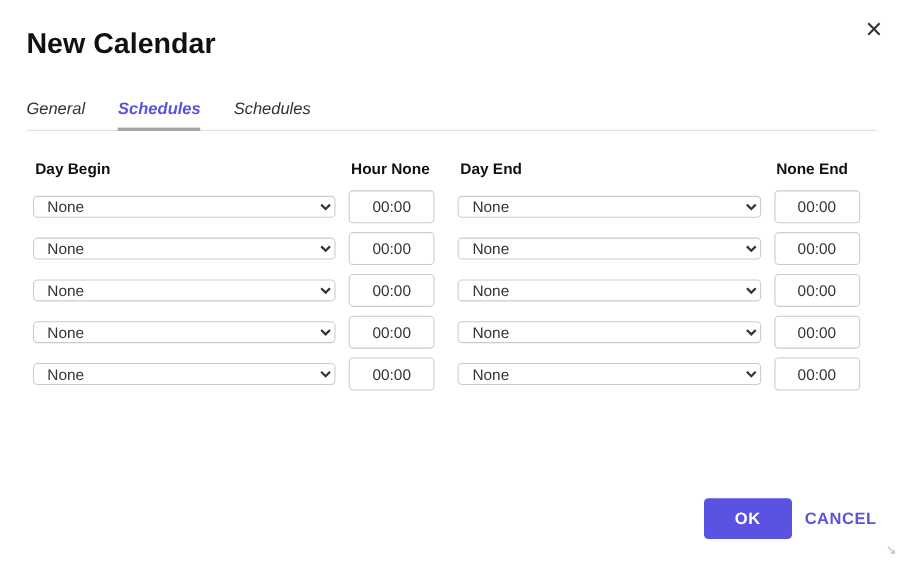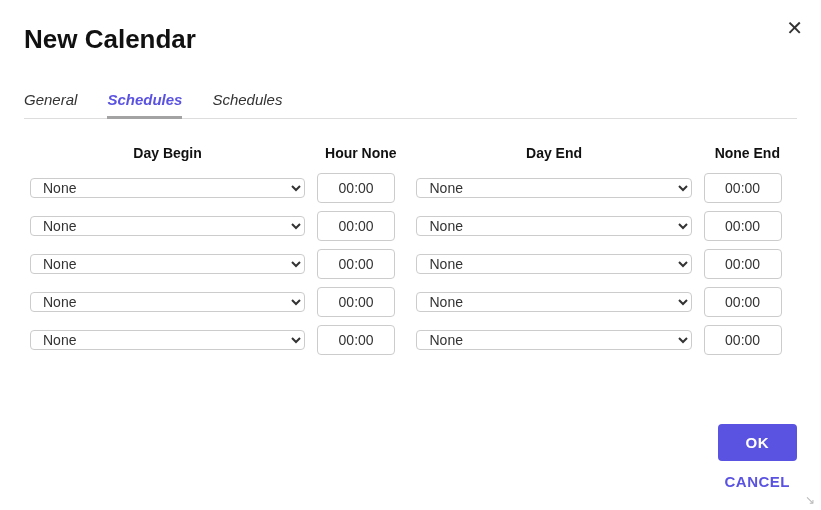--- a/index.html
+++ b/index.html
@@ -55,21 +55,21 @@
     .tab.active {
       color: #5a52e0;
       border-bottom: 3px solid #a3a3a3;
       font-weight: 600;
     }
     .schedules-table {
       width: 100%;
       border-collapse: collapse;
     }
     .schedules-table thead tr th {
-      text-align: center;
+      text-align: left;
       font-weight: bold;
       font-size: 14px;
       color: #111;
       padding: 6px 8px 8px 8px;
     }
     .schedules-table tbody tr td {
       padding: 4px 6px;
     }
     .day-select {
       width: 100%;
@@ -95,21 +95,20 @@
     .col-hour-begin { width: 90px; }
     .col-day-end { width: 260px; }
     .col-hour-end { width: 90px; }
     .footer-actions {
       position: absolute;
       bottom: 20px;
       right: 24px;
       display: flex;
       gap: 12px;
       align-items: center;
-      flex-direction: column;
     }
     .btn-ok {
       background: #5a52e0;
       color: #fff;
       border: none;
       border-radius: 4px;
       padding: 10px 28px;
       font-size: 15px;
       font-weight: 600;
       cursor: pointer;

